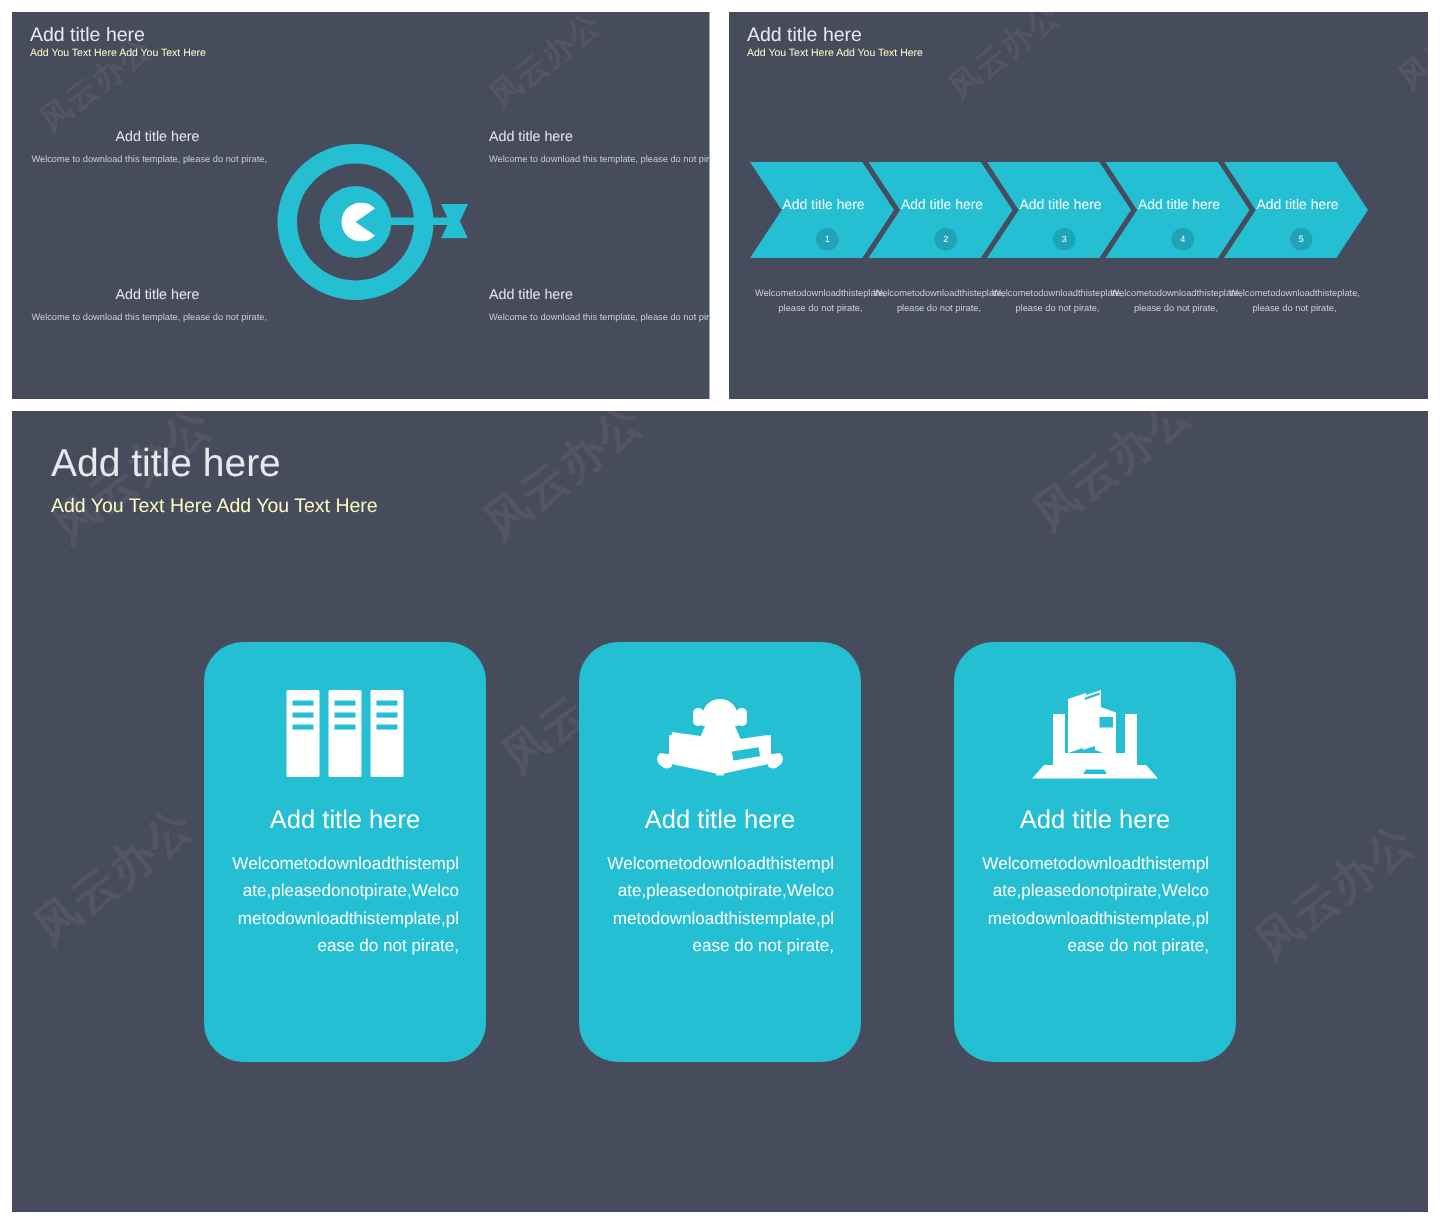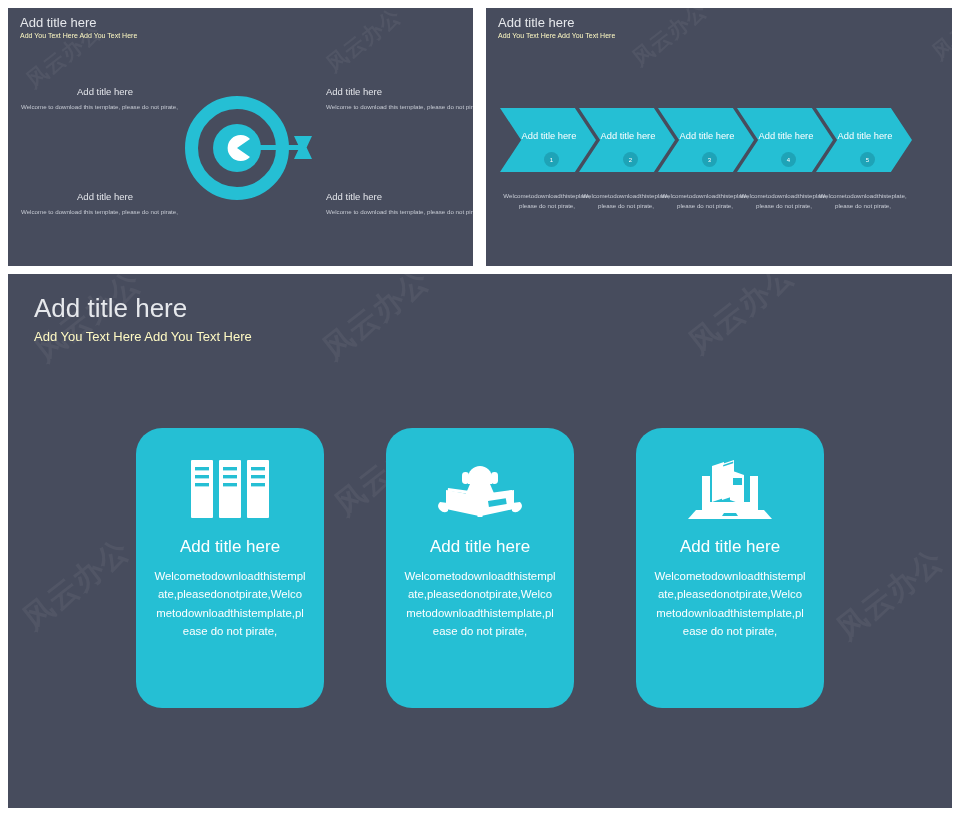--- a/index.html
+++ b/index.html
@@ -117,21 +117,21 @@
     display:flex;flex-direction:column;align-items:center;
   }
   .card-icon{
     margin-top:30px;height:62px;display:flex;align-items:center;justify-content:center;
   }
   .card-title{
     color:#ffffff;font-size:17px;margin-top:18px;font-weight:400;line-height:1;
   }
   .card-body{
     color:#ffffff;font-size:11.4px;line-height:1.62;
-    margin-top:12px;width:152px;text-align:center;word-break:break-all;
+    margin-top:12px;width:152px;text-align:right;word-break:break-all;
   }
 
   svg{display:block;}
 </style>
 </head>
 <body>
 
 <div class="page">
 
   <div class="slide slide-tl">

